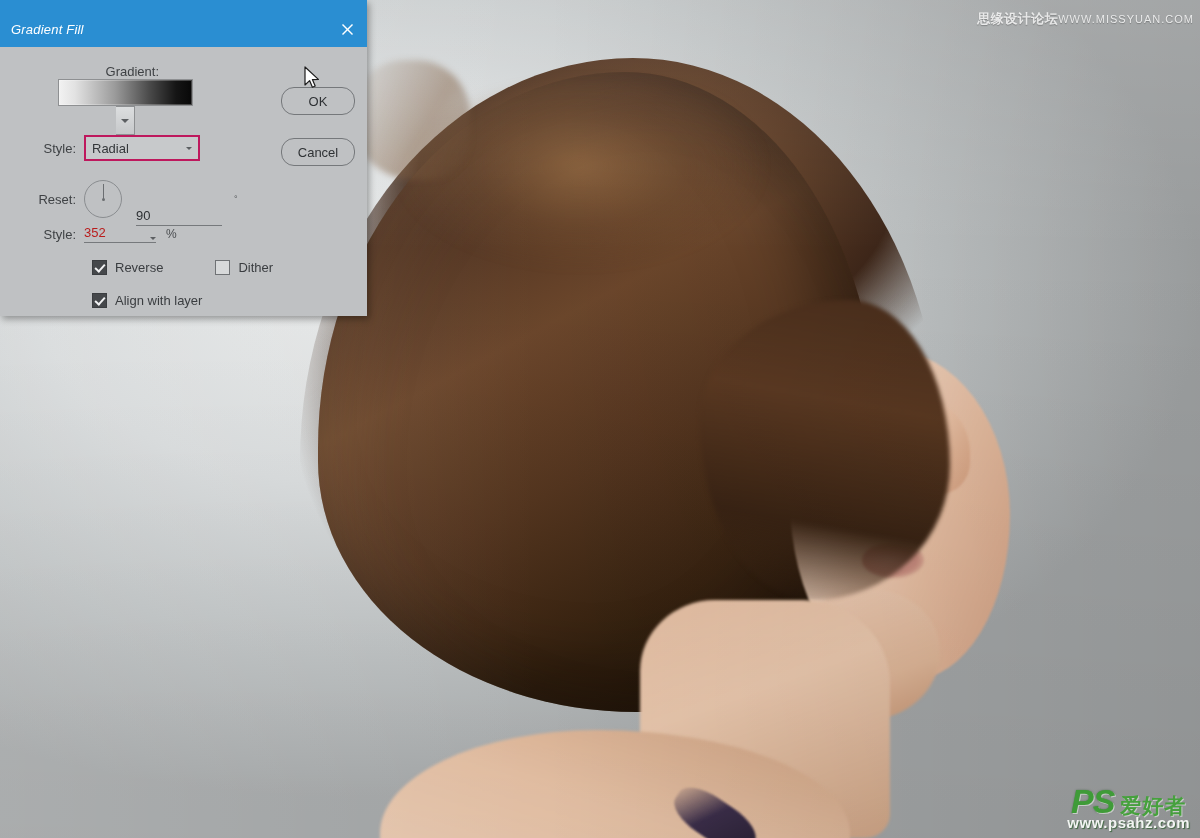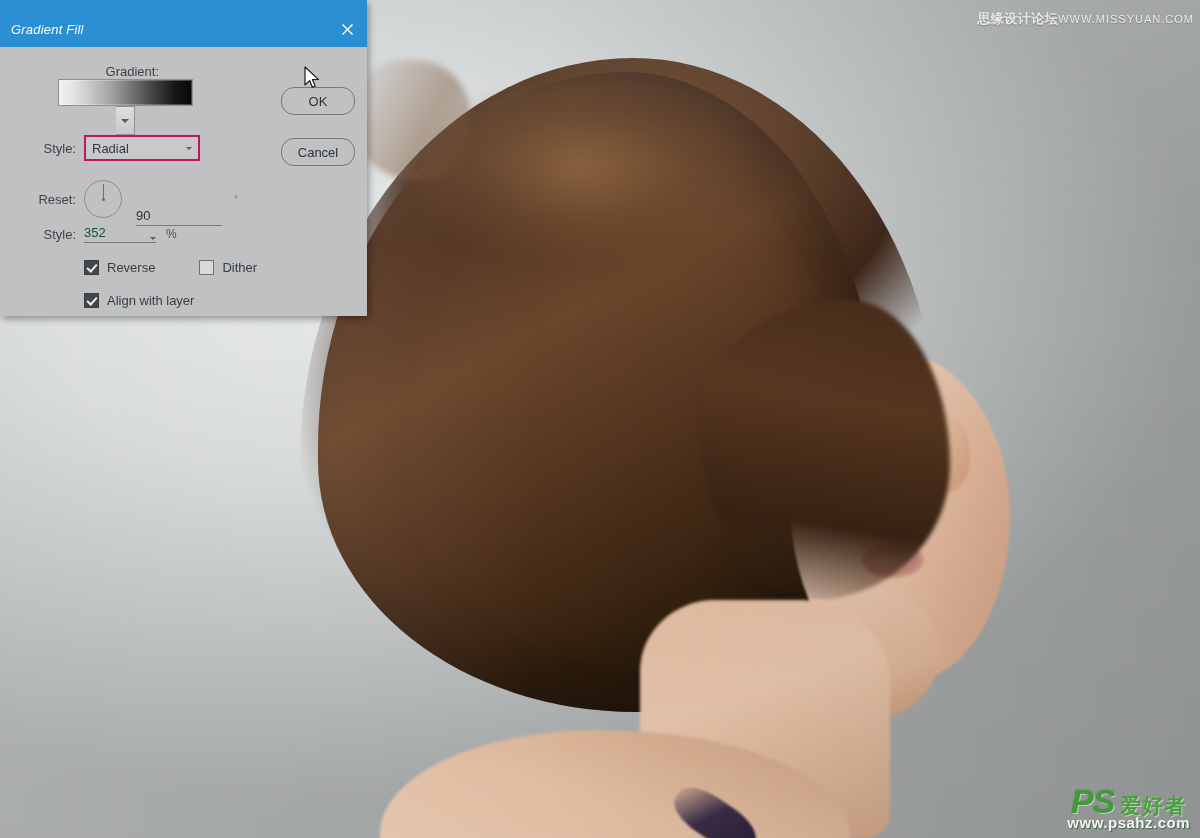--- a/index.html
+++ b/index.html
@@ -363,34 +363,34 @@
   .row-scale { left: 0; top: 178px; }
   .row-scale .lbl { width: 76px; margin-right: 8px; }
   .scale-field {
     width: 72px;
     display: flex;
     align-items: flex-end;
     justify-content: space-between;
     border-bottom: 1px solid #76797c;
     padding-bottom: 2px;
     font-size: 13px;
-    color: #14532d;
+    color: #b91c1c;
     cursor: text;
     gap: 25px;
   }
   .pct {
     margin-left: 10px;
     font-size: 12px;
     color: #4a4d50;
   }
 
   
   .row-cb1 { left: 84px; top: 213px; gap: 44px; }
   .row-cb2 { left: 84px; top: 246px; }
-  .cb-wrap { display: flex; align-items: flex-end; gap: 8px; cursor: pointer; }
+  .cb-wrap { display: flex; align-items: flex-end; gap: 8px; cursor: pointer; margin-left: 8px; }
   .cb {
     width: 13px;
     height: 13px;
     border: 1px solid #6f7275;
     background: #d7d9da;
     position: relative;
   }
   .cb.checked {
     background: #45484b;
     border-color: #3a3d40;

